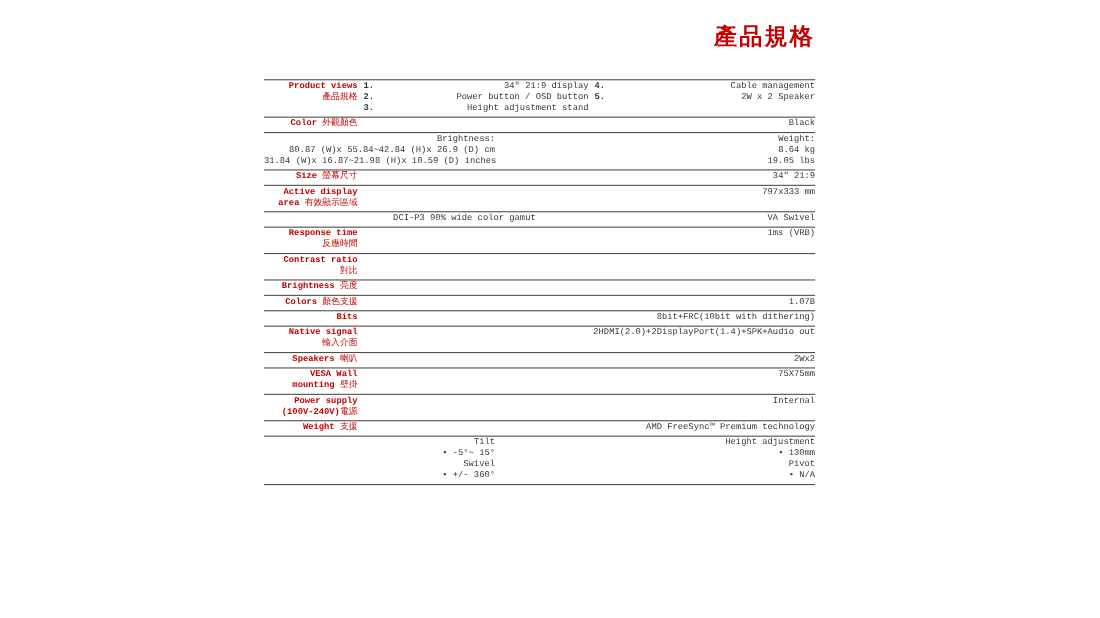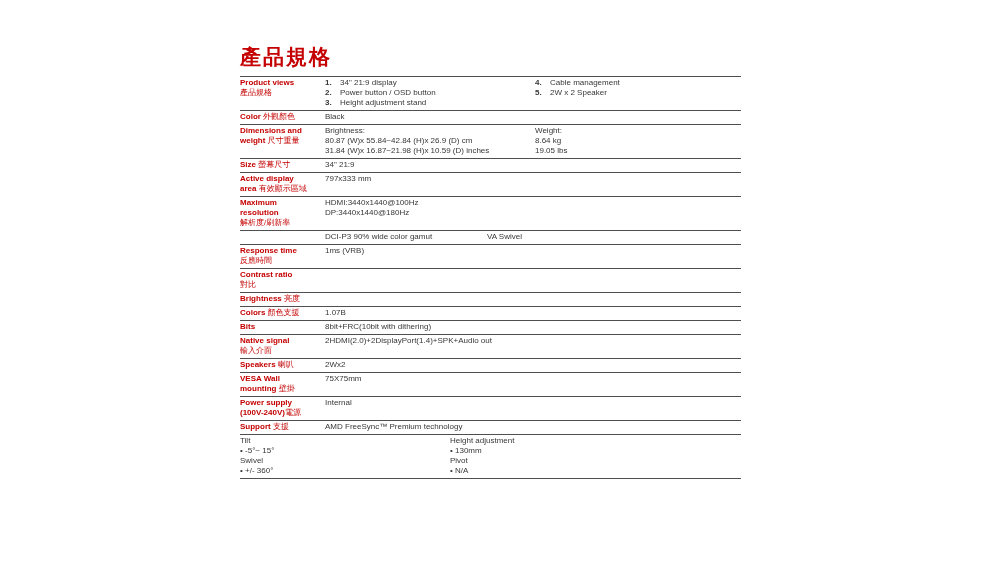--- a/index.html
+++ b/index.html
@@ -5,34 +5,36 @@
   * { box-sizing: border-box; }
   html, body {
     margin: 0; padding: 0;
     width: 1000px; height: 562px;
     background: #ffffff;
     font-family: "Liberation Sans", sans-serif;
     overflow: hidden;
   }
   .sheet {
     position: absolute;
-    left: 240px; top: 45px;
+    left: 240px; top: 22px;
     width: 501px;
+    text-align: right;
   }
   .title {
     color: #C40000;
     font-size: 21px;
     font-weight: bold;
     letter-spacing: 2px;
     line-height: 24px;
   }
   .spec-table {
-    margin-top: 7px;
+    margin-top: 26px;
     border-bottom: 1px solid #4f4f4f;
     width: 100%;
+    font-family: Liberation Mono, monospace;
   }
   .row {
     display: flex;
     border-top: 1px solid #4f4f4f;
     padding: 1px 0 2px 0;
   }
   .label {
     flex: 0 0 85px;
     width: 85px;
     color: #C40000;
@@ -96,21 +98,20 @@
       </div>
       <div class="row">
         <div class="label"><div class="lbl-line"><span class="en">Color</span><span class="zh"> 外觀顏色</span></div></div>
         <div class="content">
           <div class="col flex">
             <div class="vline">Black</div>
           </div>
         </div>
       </div>
       <div class="row">
-        <div class="label"><div class="lbl-line"><span class="en">Dimensions and</span></div><div class="lbl-line"><span class="en">weight</span><span class="zh"> 尺寸重量</span></div></div>
         <div class="content">
           <div class="col" style="flex: 0 0 210px; width: 210px;">
             <div class="vline">Brightness:</div>
             <div class="vline">80.87 (W)x 55.84~42.84 (H)x 26.9 (D) cm</div>
             <div class="vline">31.84 (W)x 16.87~21.98 (H)x 10.59 (D) inches</div>
           </div>
           <div class="col flex">
             <div class="vline">Weight:</div>
             <div class="vline">8.64 kg</div>
             <div class="vline">19.05 lbs</div>
@@ -127,29 +128,20 @@
       </div>
       <div class="row">
         <div class="label"><div class="lbl-line"><span class="en">Active display</span></div><div class="lbl-line"><span class="en">area</span><span class="zh"> 有效顯示區域</span></div></div>
         <div class="content">
           <div class="col flex">
             <div class="vline">797x333 mm</div>
           </div>
         </div>
       </div>
       <div class="row">
-        <div class="label"><div class="lbl-line"><span class="en">Maximum</span></div><div class="lbl-line"><span class="en">resolution</span></div><div class="lbl-line"><span class="zh">解析度/刷新率</span></div></div>
-        <div class="content">
-          <div class="col flex">
-            <div class="vline">HDMI:3440x1440@100Hz</div>
-            <div class="vline">DP:3440x1440@180Hz</div>
-          </div>
-        </div>
-      </div>
-      <div class="row">
         <div class="label"></div>
         <div class="content">
           <div class="col" style="flex: 0 0 162px; width: 162px;">
             <div class="vline">DCI-P3 90% wide color gamut</div>
           </div>
           <div class="col flex">
             <div class="vline">VA Swivel</div>
           </div>
         </div>
       </div>
@@ -209,21 +201,21 @@
       </div>
       <div class="row">
         <div class="label"><div class="lbl-line"><span class="en">Power supply</span></div><div class="lbl-line"><span class="en">(100V-240V)</span><span class="zh">電源</span></div></div>
         <div class="content">
           <div class="col flex">
             <div class="vline">Internal</div>
           </div>
         </div>
       </div>
       <div class="row">
-        <div class="label"><div class="lbl-line"><span class="en">Support</span><span class="zh"> 支援</span></div></div>
+        <div class="label"><div class="lbl-line"><span class="en">Weight</span><span class="zh"> 支援</span></div></div>
         <div class="content">
           <div class="col flex">
             <div class="vline">AMD FreeSync™ Premium technology</div>
           </div>
         </div>
       </div>
       <div class="row">
         <div class="content">
           <div class="col" style="flex: 0 0 210px; width: 210px;">
             <div class="vline">Tilt</div>

